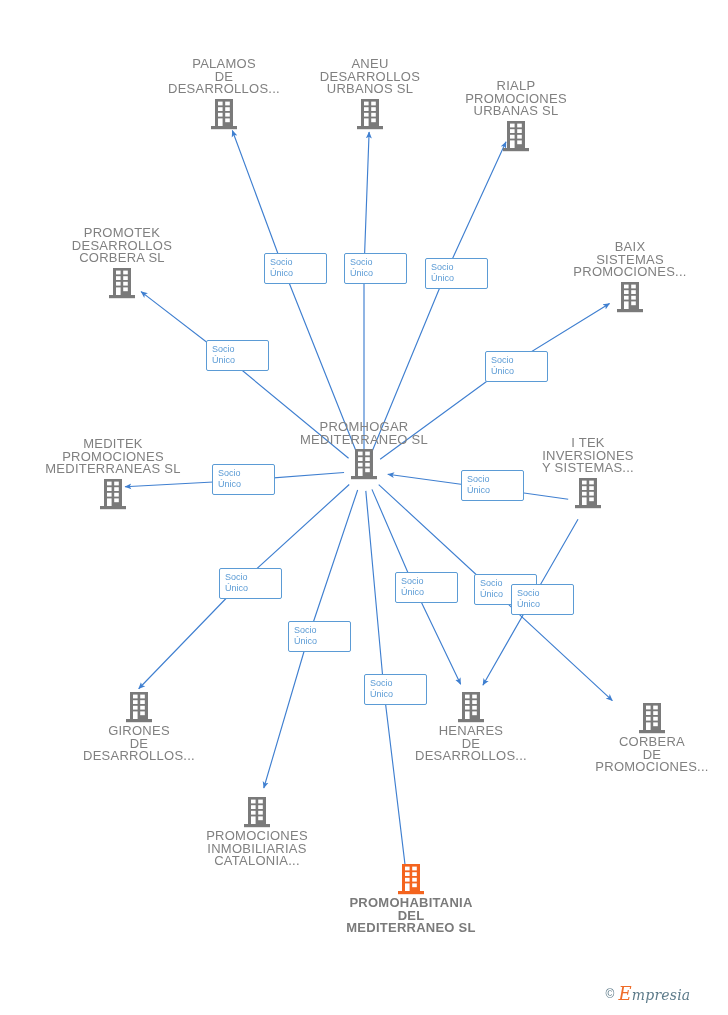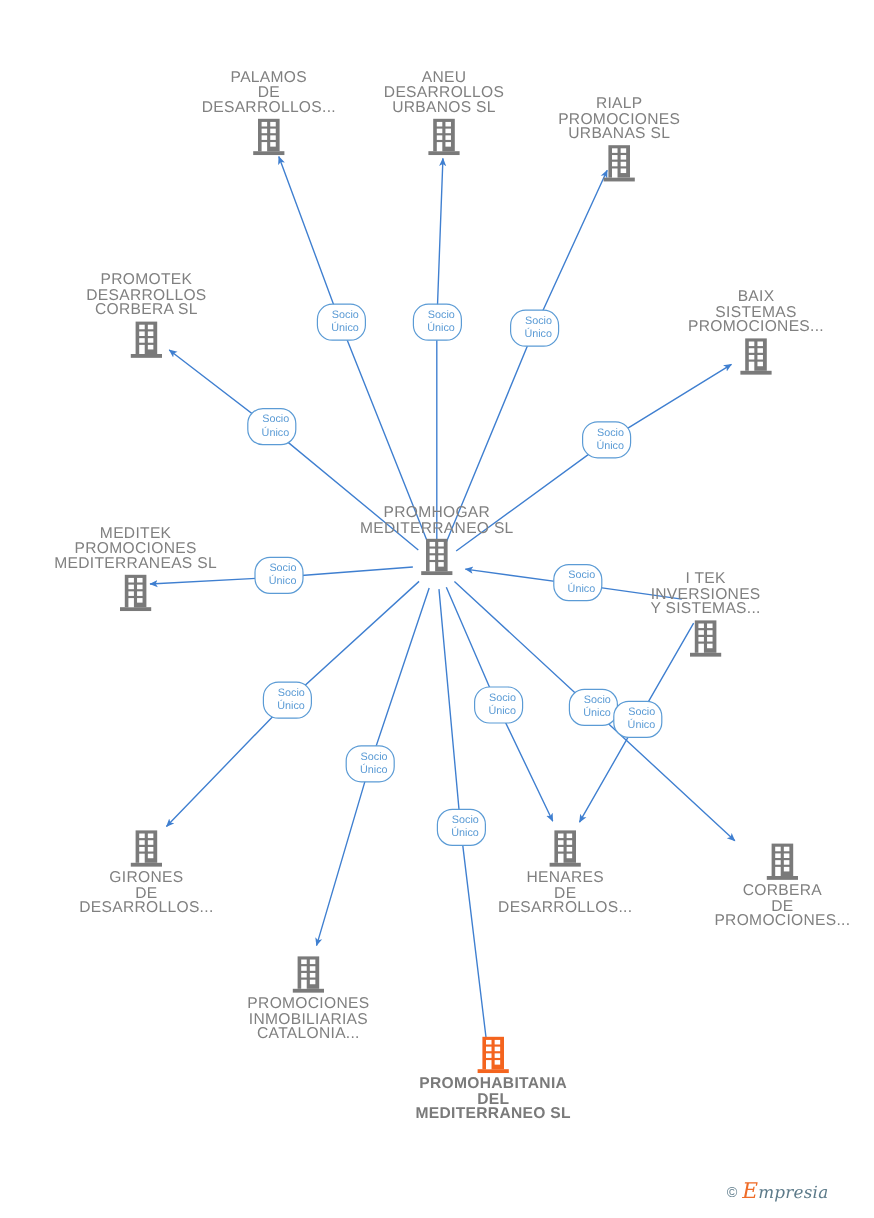--- a/index.html
+++ b/index.html
@@ -45,28 +45,28 @@
     width:28px;
     height:32px;
   }
   .node.below .cap{ margin-top:1px; }
   
   .rel{
     position:absolute;
     box-sizing:border-box;
     padding:3px 5px 4px 5px;
     border:1px solid #5b9bd5;
-    border-radius:13px;
+    border-radius:2px;
     background:#ffffff;
     color:#5b9bd5;
     font-size:9px;
     line-height:11px;
-    text-align:right;
+    text-align:left;
     white-space:pre-line;
-    width:41px;
+    width:63px;
     margin-left:-20px;
     margin-top:-17px;
   }
   
   #watermark{
     position:absolute;
     display:flex;
     align-items:center;
     gap:4px;
     color:#5d7b8a;
@@ -226,38 +226,38 @@
           <rect x="8" y="3.6" width="4.6" height="3.8" fill="#ffffff"></rect>
           <rect x="15.2" y="3.6" width="4.6" height="3.8" fill="#ffffff"></rect>
           <rect x="8" y="9.2" width="4.6" height="3.8" fill="#ffffff"></rect>
           <rect x="15.2" y="9.2" width="4.6" height="3.8" fill="#ffffff"></rect>
           <rect x="8" y="14.8" width="4.6" height="3.8" fill="#ffffff"></rect>
           <rect x="15.2" y="14.8" width="4.6" height="3.8" fill="#ffffff"></rect>
           <rect x="15.2" y="20.4" width="4.6" height="3.8" fill="#ffffff"></rect>
           <rect x="8.0" y="20.4" width="4.6" height="7.6" fill="#ffffff"></rect>
         </svg>
       </div>
-      <div class="node" style="left: 588px; top: 476px; text-align: center;">
+      <div class="node" style="left: 588px; top: 437px; text-align: center;">
         <div class="cap">I TEK
 INVERSIONES
 Y SISTEMAS...</div>
         <svg viewBox="0 0 28 32" class="ico">
           <rect x="5" y="1" width="18" height="27" fill="#7a7a7a"></rect>
           <rect x="1" y="28" width="26" height="3.2" fill="#7a7a7a"></rect>
           <rect x="8" y="3.6" width="4.6" height="3.8" fill="#ffffff"></rect>
           <rect x="15.2" y="3.6" width="4.6" height="3.8" fill="#ffffff"></rect>
           <rect x="8" y="9.2" width="4.6" height="3.8" fill="#ffffff"></rect>
           <rect x="15.2" y="9.2" width="4.6" height="3.8" fill="#ffffff"></rect>
           <rect x="8" y="14.8" width="4.6" height="3.8" fill="#ffffff"></rect>
           <rect x="15.2" y="14.8" width="4.6" height="3.8" fill="#ffffff"></rect>
           <rect x="15.2" y="20.4" width="4.6" height="3.8" fill="#ffffff"></rect>
           <rect x="8.0" y="20.4" width="4.6" height="7.6" fill="#ffffff"></rect>
         </svg>
       </div>
-      <div class="node below" style="left: 122px; top: 689px;">
+      <div class="node below" style="left: 139px; top: 689px;">
         <svg viewBox="0 0 28 32" class="ico">
           <rect x="5" y="1" width="18" height="27" fill="#7a7a7a"></rect>
           <rect x="1" y="28" width="26" height="3.2" fill="#7a7a7a"></rect>
           <rect x="8" y="3.6" width="4.6" height="3.8" fill="#ffffff"></rect>
           <rect x="15.2" y="3.6" width="4.6" height="3.8" fill="#ffffff"></rect>
           <rect x="8" y="9.2" width="4.6" height="3.8" fill="#ffffff"></rect>
           <rect x="15.2" y="9.2" width="4.6" height="3.8" fill="#ffffff"></rect>
           <rect x="8" y="14.8" width="4.6" height="3.8" fill="#ffffff"></rect>
           <rect x="15.2" y="14.8" width="4.6" height="3.8" fill="#ffffff"></rect>
           <rect x="15.2" y="20.4" width="4.6" height="3.8" fill="#ffffff"></rect>

